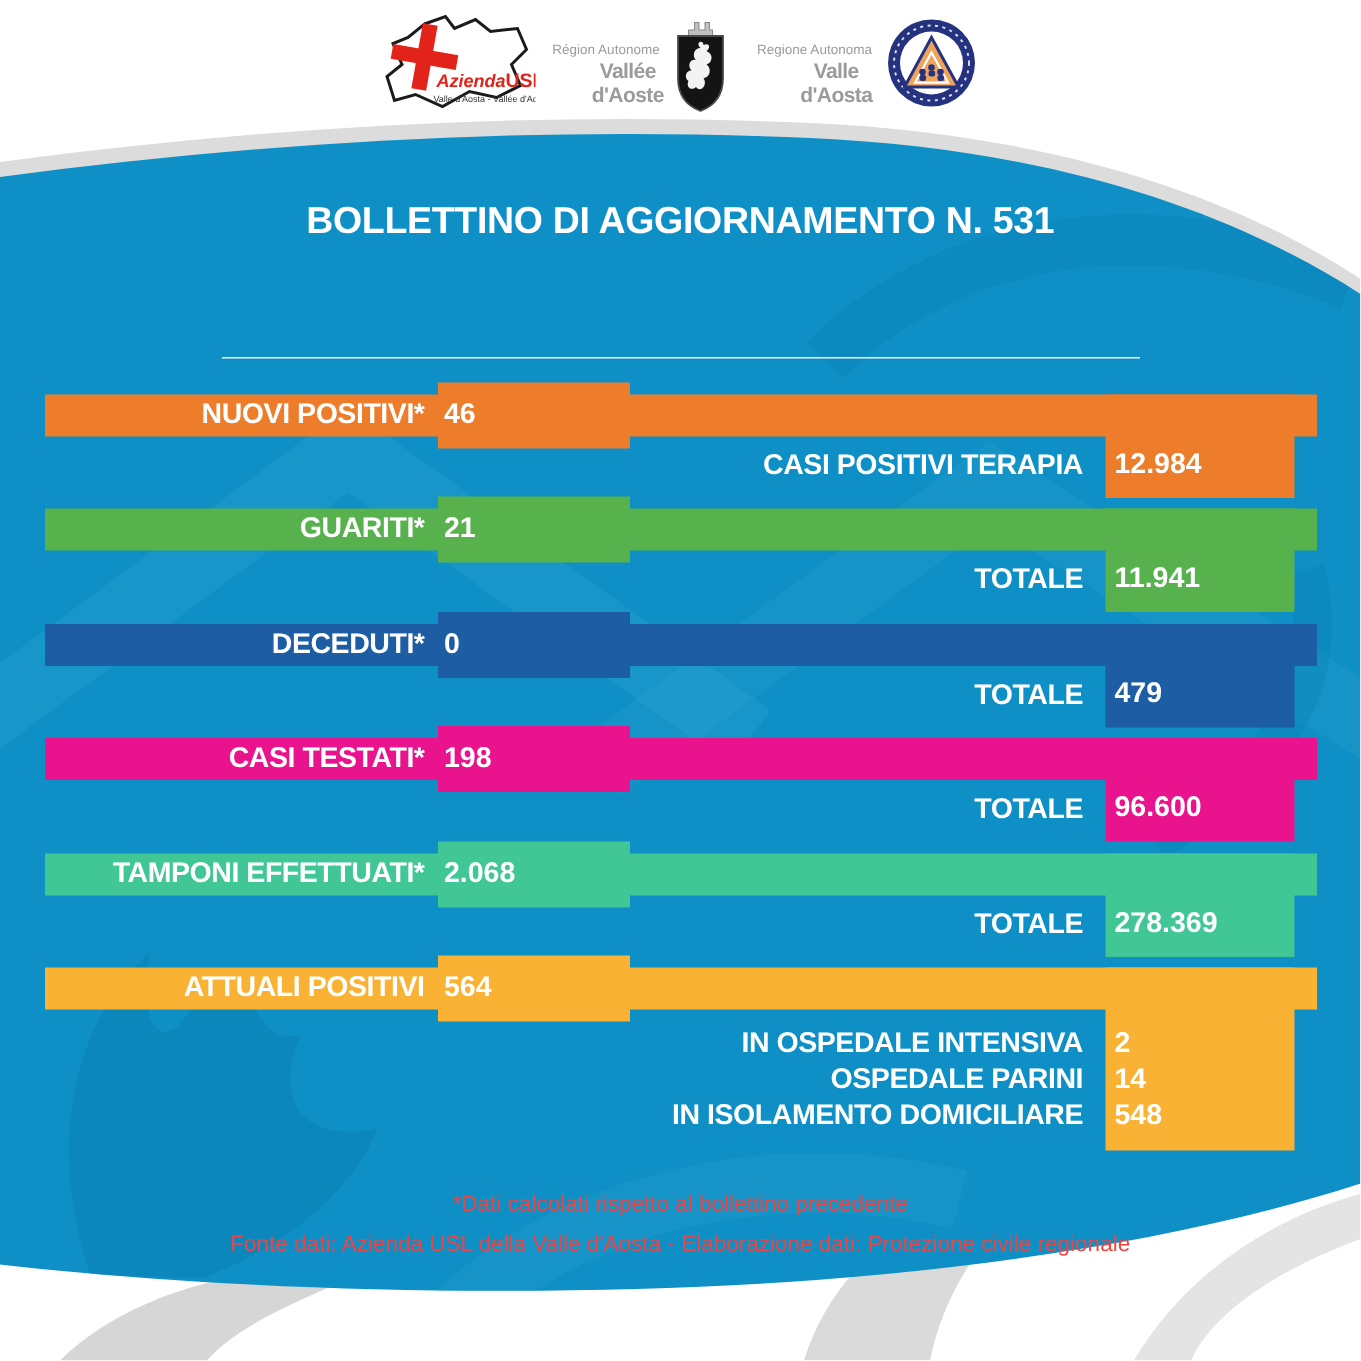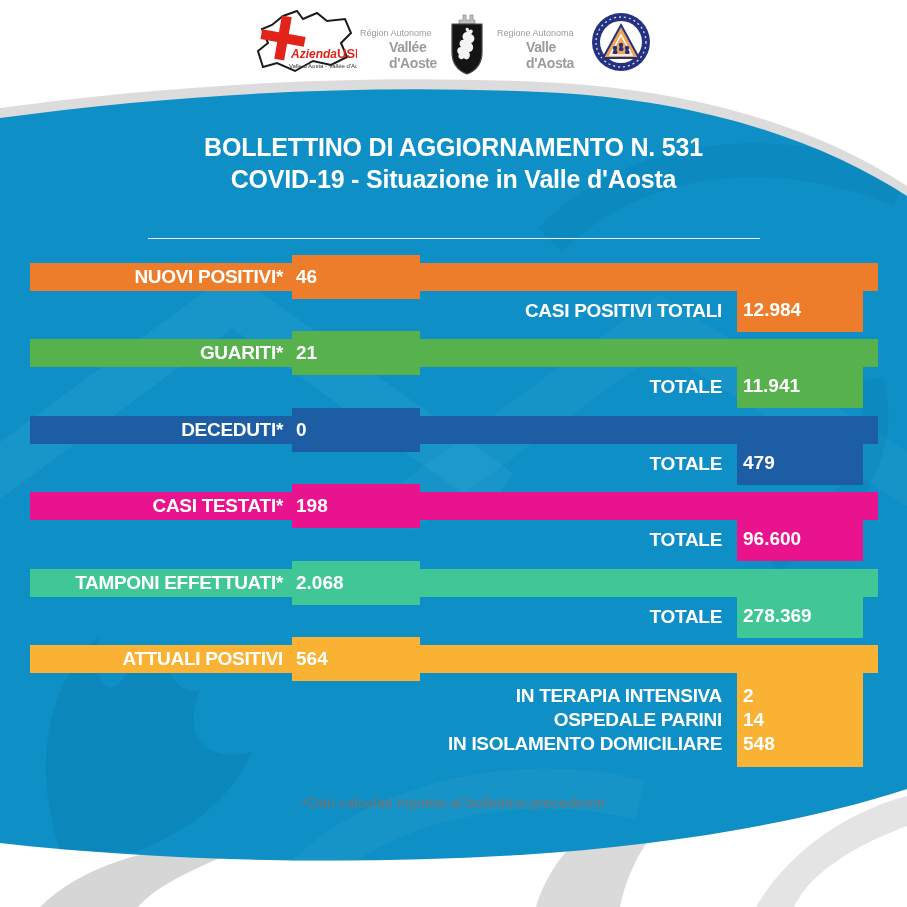--- a/index.html
+++ b/index.html
@@ -2,21 +2,21 @@
 <html><head>
 <meta charset="utf-8">
 <style>
   html,body{margin:0;padding:0;background:#ffffff;}
   #stage{position:relative;width:907px;height:907px;overflow:hidden;background:#ffffff;
          font-family:"Liberation Sans", sans-serif;}
   svg{display:block;}
   .bg-svg{position:absolute;left:0;top:0;width:907px;height:907px;}
 
   
-  .logo{position:absolute;}
+  .logo{position:absolute;text-align:center;}
   .rl-small{font-size:9px;color:#9b9b9a;letter-spacing:0;line-height:11px;}
   .rl-big{font-size:14px;font-weight:bold;color:#9b9b9a;letter-spacing:-0.4px;line-height:16px;margin-left:29px;}
 
   
   .title-line{position:absolute;left:0;width:907px;text-align:center;color:#fff;font-weight:bold;}
   .t1{top:133px;font-size:25px;letter-spacing:-0.2px;}
   .t2{top:165px;font-size:25px;letter-spacing:-0.2px;}
   .t3{top:198px;font-size:24px;}
   .title-rule{position:absolute;left:148px;top:238px;width:612px;height:1px;background:#ffffff;opacity:.95;}
 
@@ -33,21 +33,21 @@
   .total-label{position:absolute;left:280px;top:34px;width:442px;height:28px;line-height:28px;
                text-align:right;color:#fff;font-weight:bold;font-size:19px;letter-spacing:-0.3px;}
   .total-value{position:absolute;left:743px;top:33px;height:28px;line-height:28px;color:#fff;
                font-weight:bold;font-size:19px;}
   .bk-label{position:absolute;left:280px;width:442px;height:24px;line-height:24px;text-align:right;
             color:#fff;font-weight:bold;font-size:19px;letter-spacing:-0.3px;}
   .bk-value{position:absolute;left:743px;height:24px;line-height:24px;color:#fff;font-weight:bold;font-size:19px;}
   .bk0{top:39px;} .bk1{top:63px;} .bk2{top:87px;}
 
   
-  .footer-line{position:absolute;left:0;width:907px;text-align:center;color:#737373;}
+  .footer-line{position:absolute;left:0;width:907px;text-align:center;color:#ef4444;}
   .f1{top:794px;font-size:15px;font-weight:500;}
   .f2{top:821px;font-size:15px;font-weight:400;}
 </style>
 </head>
 <body>
 
 <div id="stage">
 
   <svg class="bg-svg" viewBox="0 0 907 907">
 
@@ -115,30 +115,29 @@
         <circle cx="30" cy="33" r="2.2" fill="#25327f"></circle>
         <circle cx="36" cy="36" r="2.2" fill="#25327f"></circle>
         <rect x="22" y="38" width="4.4" height="4" rx="1.5" fill="#25327f"></rect>
         <rect x="28" y="35" width="4.4" height="4" rx="1.5" fill="#25327f"></rect>
         <rect x="34" y="38" width="4.4" height="4" rx="1.5" fill="#25327f"></rect>
       </g>
     </svg>
   </div>
 
   <div class="title-line t1">BOLLETTINO DI AGGIORNAMENTO N. 531</div>
-  <div class="title-line t2">COVID-19 - Situazione in Valle d'Aosta</div>
   <div class="title-rule"></div>
 
   <div class="group" style="top:263px">
     <div class="bar" style="background-color: rgb(238, 125, 43);"></div>
     <div class="vtab" style="background-color: rgb(238, 125, 43);"></div>
     <div class="total-tab" style="background-color: rgb(238, 125, 43);"></div>
     <div class="bar-label">NUOVI POSITIVI*</div>
     <div class="bar-value">46</div>
-    <div class="total-label">CASI POSITIVI TOTALI</div>
+    <div class="total-label">CASI POSITIVI TERAPIA</div>
     <div class="total-value">12.984</div>
   </div>
 
   <div class="group" style="top:339px">
     <div class="bar" style="background-color: rgb(87, 177, 76);"></div>
     <div class="vtab" style="background-color: rgb(87, 177, 76);"></div>
     <div class="total-tab" style="background-color: rgb(87, 177, 76);"></div>
     <div class="bar-label">GUARITI*</div>
     <div class="bar-value">21</div>
     <div class="total-label">TOTALE</div>
@@ -174,23 +173,24 @@
     <div class="total-label">TOTALE</div>
     <div class="total-value">278.369</div>
   </div>
 
   <div class="group" style="top:645px">
     <div class="bar" style="background-color: rgb(249, 178, 51);"></div>
     <div class="vtab" style="background-color: rgb(249, 178, 51);"></div>
     <div class="total-tab tall" style="background-color: rgb(249, 178, 51);"></div>
     <div class="bar-label">ATTUALI POSITIVI</div>
     <div class="bar-value">564</div>
-    <div class="bk-label bk0">IN TERAPIA INTENSIVA</div>
+    <div class="bk-label bk0">IN OSPEDALE INTENSIVA</div>
     <div class="bk-value bk0">2</div>
     <div class="bk-label bk1">OSPEDALE PARINI</div>
     <div class="bk-value bk1">14</div>
     <div class="bk-label bk2">IN ISOLAMENTO DOMICILIARE</div>
     <div class="bk-value bk2">548</div>
   </div>
 
   <div class="footer-line f1">*Dati calcolati rispetto al bollettino precedente</div>
+  <div class="footer-line f2">Fonte dati: Azienda USL della Valle d'Aosta - Elaborazione dati: Protezione civile regionale</div>
 
 </div>
 
 </body></html>

